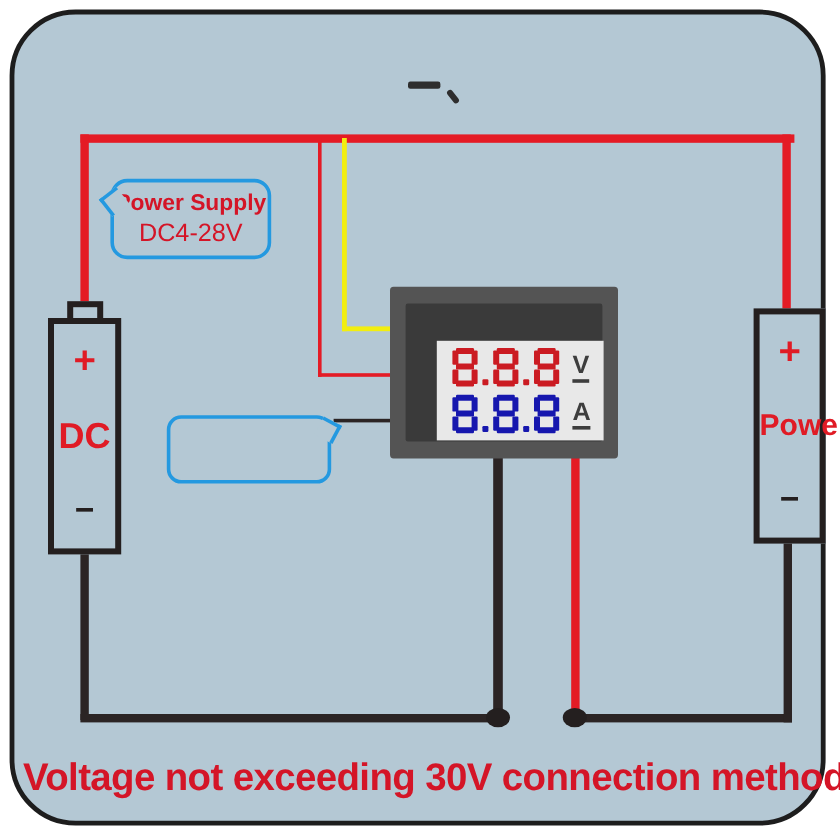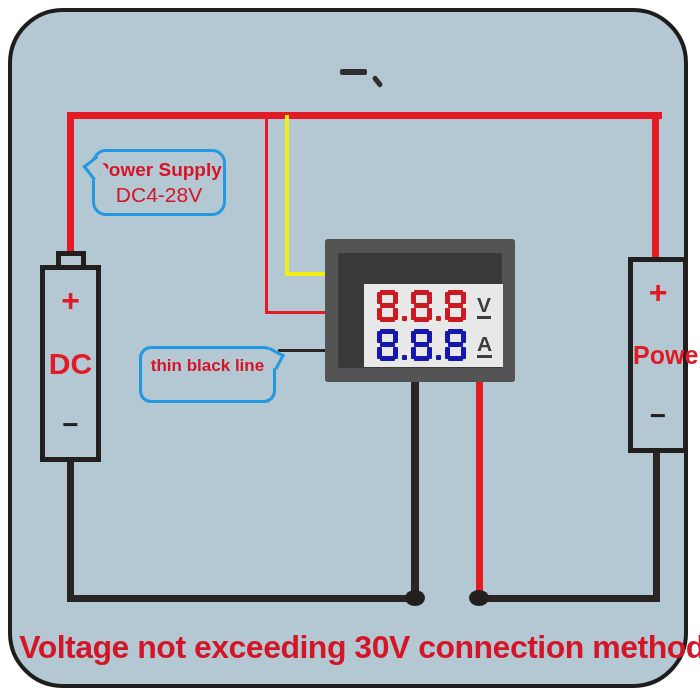--- a/index.html
+++ b/index.html
@@ -209,19 +209,18 @@
     <div class="dot dot-right"></div>
 
     <div class="bubble bubble-power">
       <span class="tail tail-left"></span>
       <span class="l1">Power Supply</span>
       <span class="l2">DC4-28V</span>
     </div>
 
     <div class="bubble bubble-note">
       <span class="tail tail-right"></span>
-      <span class="l1">thin black line</span>
     </div>
 
     <div class="caption">Voltage not exceeding 30V connection method</div>
 
   </div>
 </div>
 
 </body></html>

